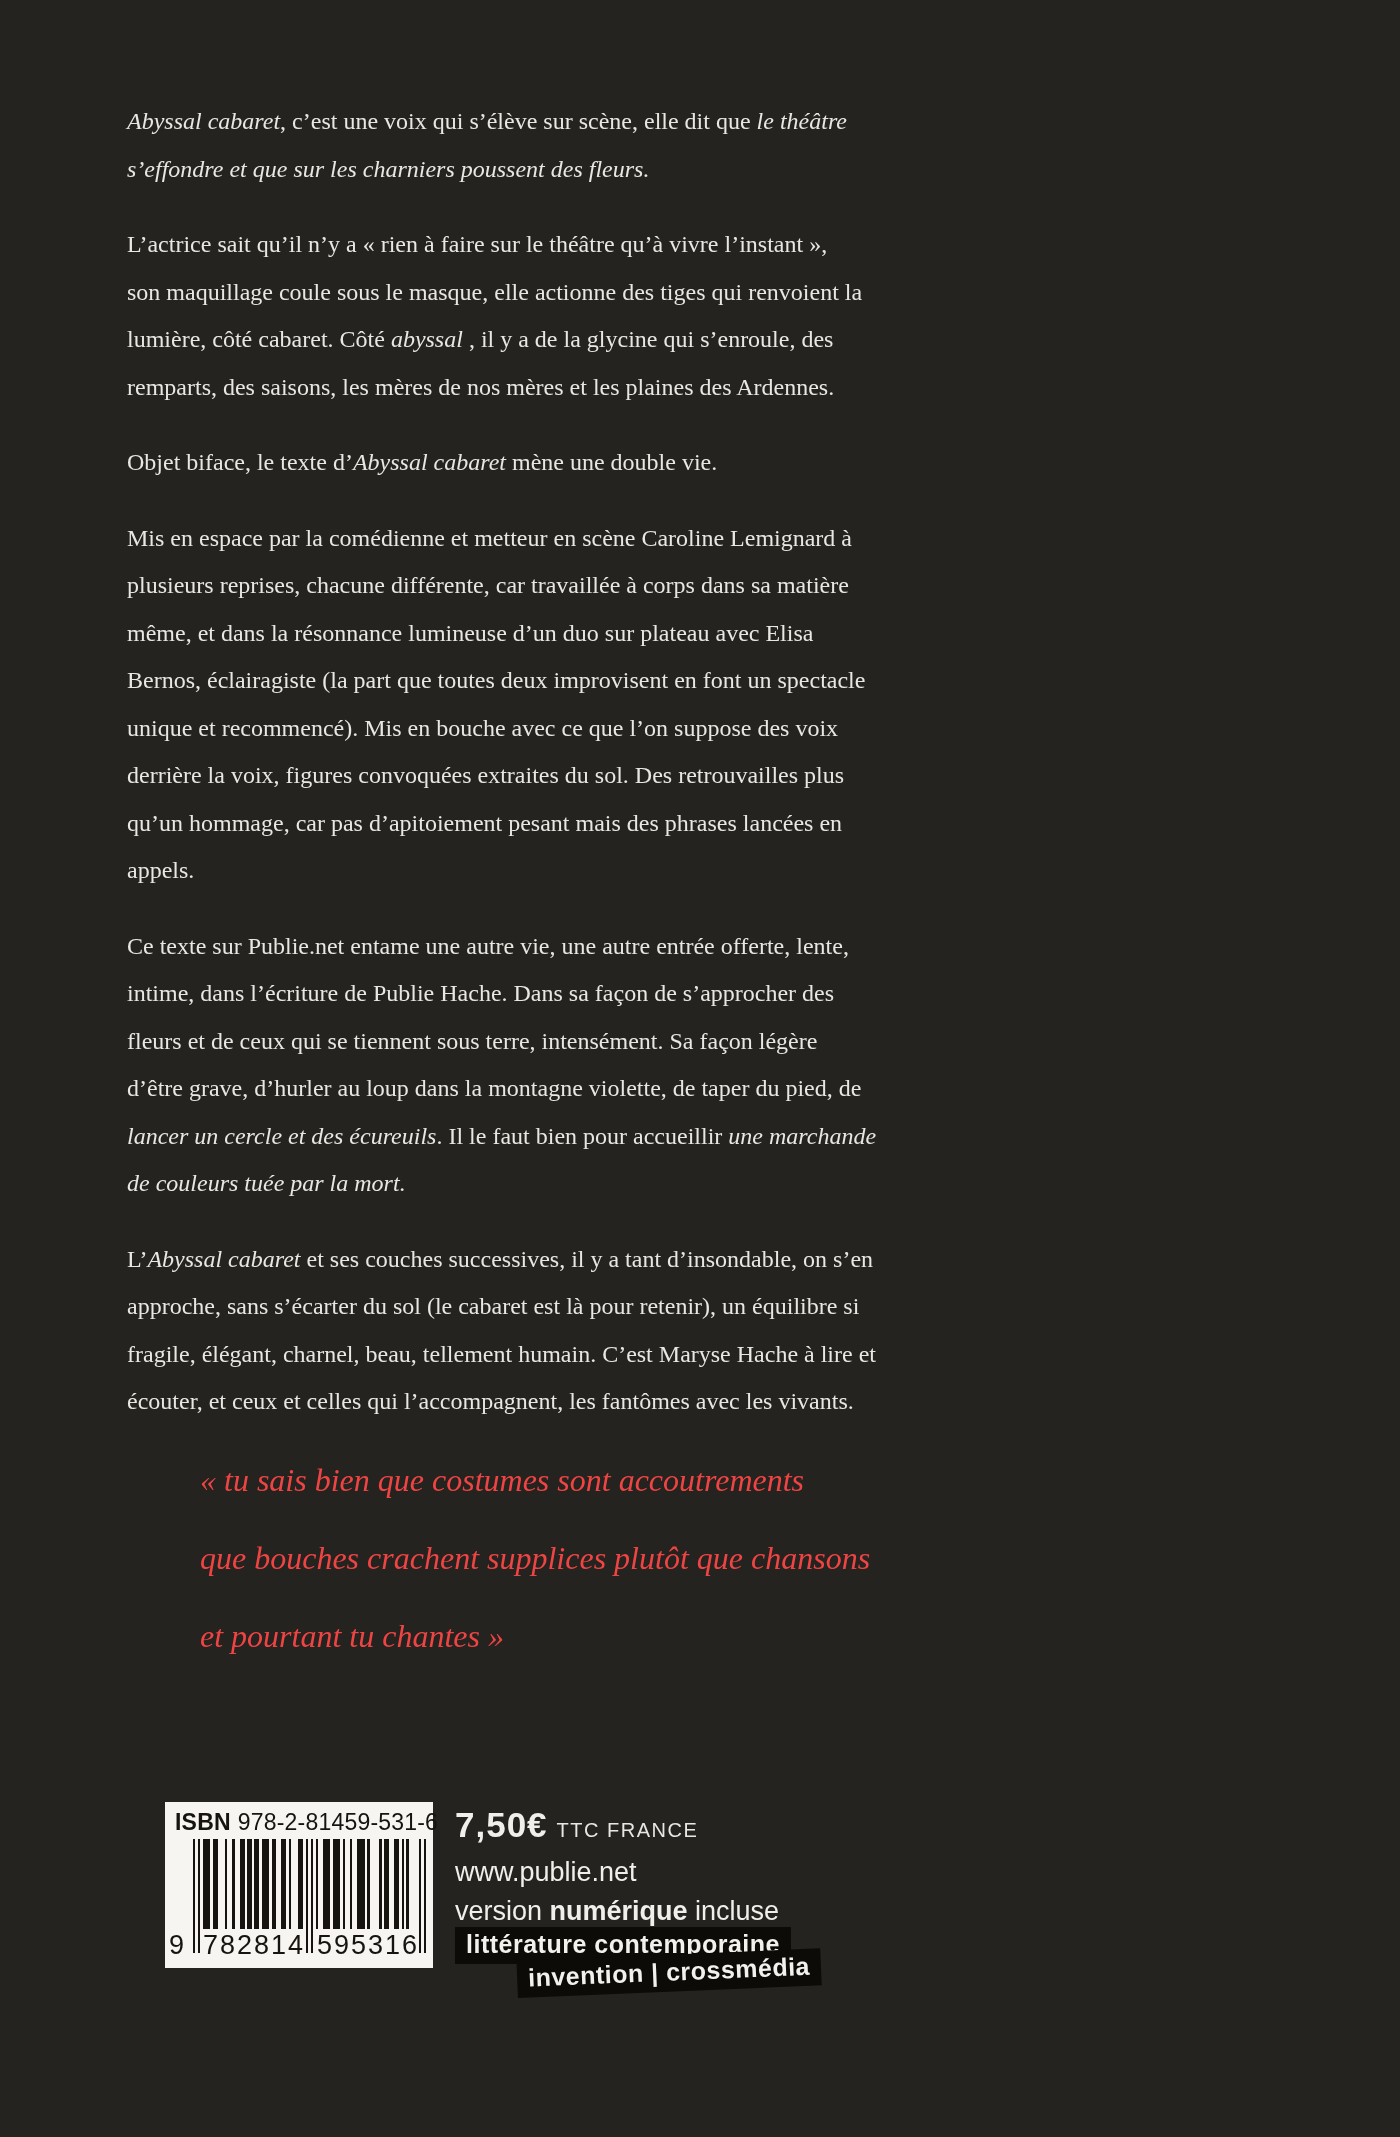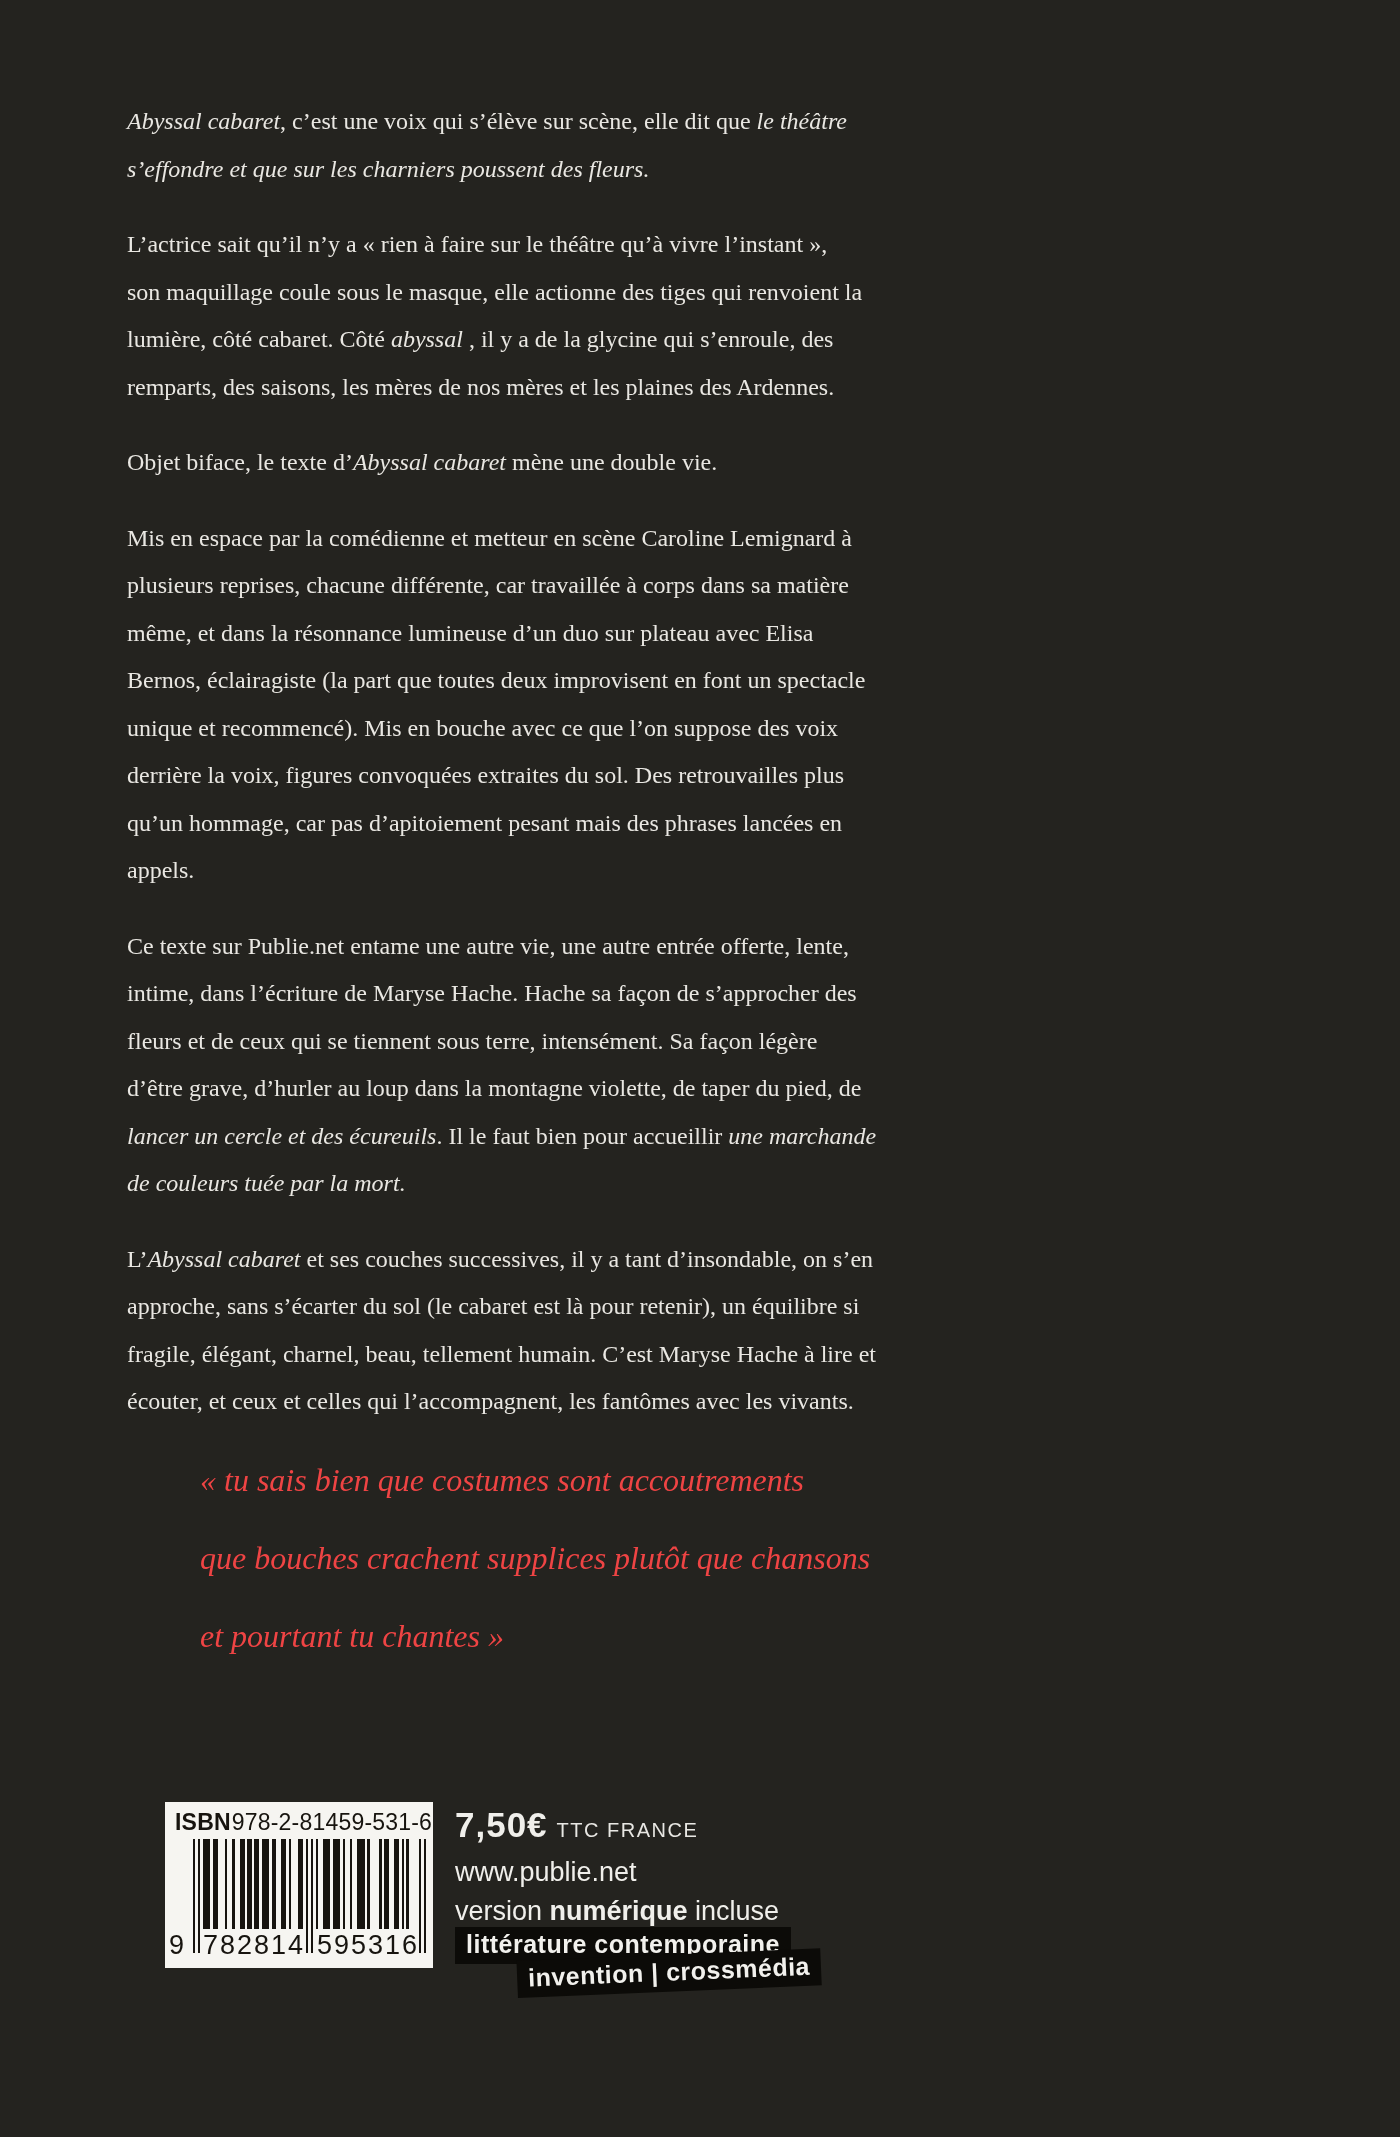--- a/index.html
+++ b/index.html
@@ -27,21 +27,21 @@
   .isbn-box{
     position:absolute;left:165px;top:1802px;width:268px;height:166px;
     background:#f6f5f1;color:#17140f;
     font-family:"Liberation Sans", sans-serif;
   }
   .isbn-header{
     padding:7px 0 0 10px;font-size:23px;white-space:nowrap;
     letter-spacing:0.2px;
   }
   .isbn-label{font-weight:bold;}
-  .isbn-number{margin-left:1px;}
+  .isbn-number{margin-left:7px;}
   .barcode-wrap{
     position:relative;margin:3px 0 0 28px;width:234px;height:120px;
   }
   .bars{display:flex;align-items:flex-start;height:120px;}
   .bar{width:2.46px;height:90px;flex:0 0 2.46px;}
   .bar.on{background:#17140f;}
   .bar.guard{height:114px;}
   .bc-digit{
     position:absolute;bottom:-2px;font-size:27px;color:#17140f;
     font-family:"Liberation Sans", sans-serif;letter-spacing:2px;
@@ -92,21 +92,21 @@
         <div class="line"><span>plusieurs reprises, chacune différente, car travaillée à corps dans sa matière</span></div>
         <div class="line"><span>même, et dans la résonnance lumineuse d’un duo sur plateau avec Elisa</span></div>
         <div class="line"><span>Bernos, éclairagiste (la part que toutes deux improvisent en font un spectacle</span></div>
         <div class="line"><span>unique et recommencé). Mis en bouche avec ce que l’on suppose des voix</span></div>
         <div class="line"><span>derrière la voix, figures convoquées extraites du sol. Des retrouvailles plus</span></div>
         <div class="line"><span>qu’un hommage, car pas d’apitoiement pesant mais des phrases lancées en</span></div>
         <div class="line"><span>appels.</span></div>
       </div>
       <div class="para">
         <div class="line"><span>Ce texte sur Publie.net entame une autre vie, une autre entrée offerte, lente,</span></div>
-        <div class="line"><span>intime, dans l’écriture de Maryse Hache. Hache sa façon de s’approcher des</span></div>
+        <div class="line"><span>intime, dans l’écriture de Publie Hache. Dans sa façon de s’approcher des</span></div>
         <div class="line"><span>fleurs et de ceux qui se tiennent sous terre, intensément. Sa façon légère</span></div>
         <div class="line"><span>d’être grave, d’hurler au loup dans la montagne violette, de taper du pied, de</span></div>
         <div class="line"><span class="it">lancer un cercle et des écureuils</span><span>. Il le faut bien pour accueillir </span><span class="it">une marchande</span></div>
         <div class="line"><span class="it">de couleurs tuée par la mort.</span></div>
       </div>
       <div class="para">
         <div class="line"><span>L’</span><span class="it">Abyssal cabaret</span><span> et ses couches successives, il y a tant d’insondable, on s’en</span></div>
         <div class="line"><span>approche, sans s’écarter du sol (le cabaret est là pour retenir), un équilibre si</span></div>
         <div class="line"><span>fragile, élégant, charnel, beau, tellement humain. C’est Maryse Hache à lire et</span></div>
         <div class="line"><span>écouter, et ceux et celles qui l’accompagnent, les fantômes avec les vivants.</span></div>

